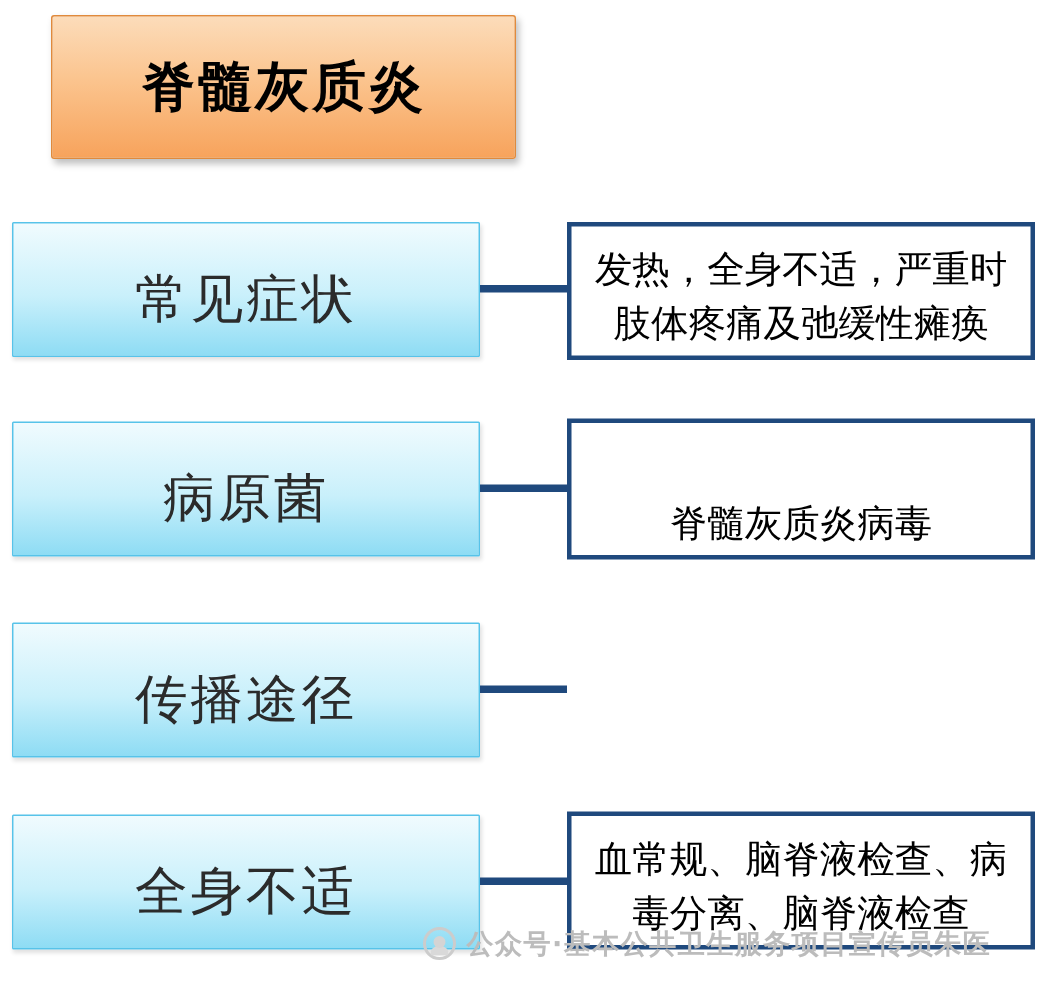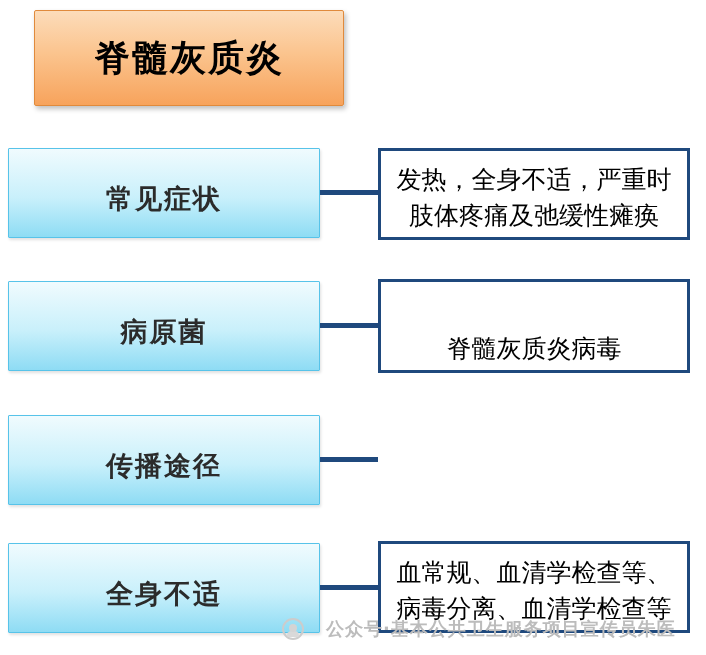--- a/index.html
+++ b/index.html
@@ -32,21 +32,21 @@
   .topic-box {
     position: absolute; left: 8px;
     width: 312px; height: 90px;
     background: linear-gradient(180deg, #f0fbfe 0%, #c9f0fb 55%, #8edcf4 100%);
     border: 1px solid #57c3e9;
     border-radius: 1px;
     box-shadow: 1px 2px 3px rgba(0,0,0,0.12);
     display: flex; align-items: center; justify-content: center;
   }
   .topic-text {
-    font-size: 27px; font-weight: bold; color: #2b2b2b; letter-spacing: 2px; margin-top: 12px;
+    font-size: 35px; font-weight: normal; color: #2b2b2b; letter-spacing: 2px; margin-top: 12px;
   }
   
   .detail-box {
     position: absolute; left: 378px;
     width: 312px;
     background: #ffffff;
     border: 3px solid #1f497d;
     display: flex; align-items: flex-end; justify-content: center;
     text-align: center;
     padding: 4px 10px;
@@ -56,21 +56,21 @@
   }
   
   .connector {
     position: absolute; left: 320px;
     width: 58px; height: 5px;
     background: #1f497d;
   }
   
   .watermark {
     position: absolute; left: 282px; bottom: 14px;
-    display: flex; align-items: center; gap: 22px;
+    display: flex; align-items: center; gap: 7px;
   }
   .wm-logo {
     width: 22px; height: 22px; border-radius: 50%;
     border: 2px solid #cccccc;
     position: relative;
     flex: 0 0 auto;
   }
   .wm-logo::after {
     content: "";
     position: absolute; left: 5px; top: 4px;
@@ -119,21 +119,21 @@
   <div class="topic-box" style="top:415px">
     <span class="topic-text">传播途径</span>
   </div>
   <div class="connector" style="top:457px"></div>
 
   <div class="topic-box" style="top:543px">
     <span class="topic-text">全身不适</span>
   </div>
   <div class="connector" style="top:585px"></div>
   <div class="detail-box" style="top:541px;height:92px">
-    <span class="detail-text">血常规、血清学检查等、病毒分离、血清学检查等</span>
+    <span class="detail-text">血常规、脑脊液检查、病毒分离、脑脊液检查</span>
   </div>
 
   <div class="watermark">
     <span class="wm-logo"></span>
     <span class="wm-text">公众号·基本公共卫生服务项目宣传员朱医</span>
   </div>
 
 </div>
 
 </body></html>

